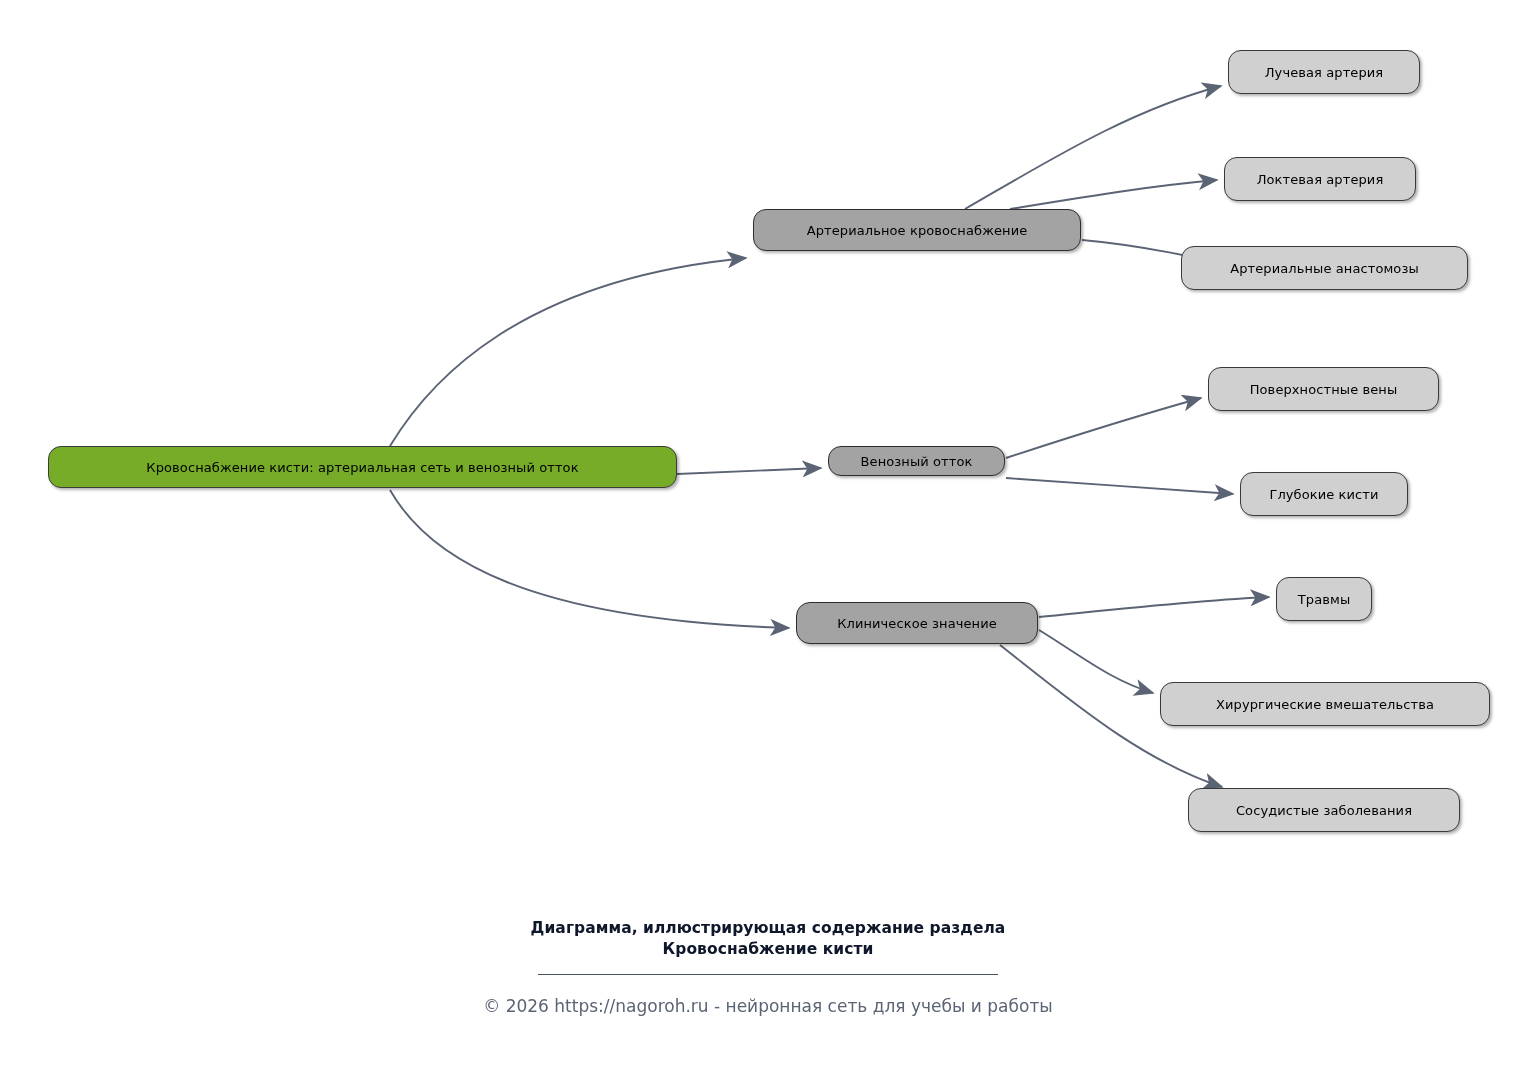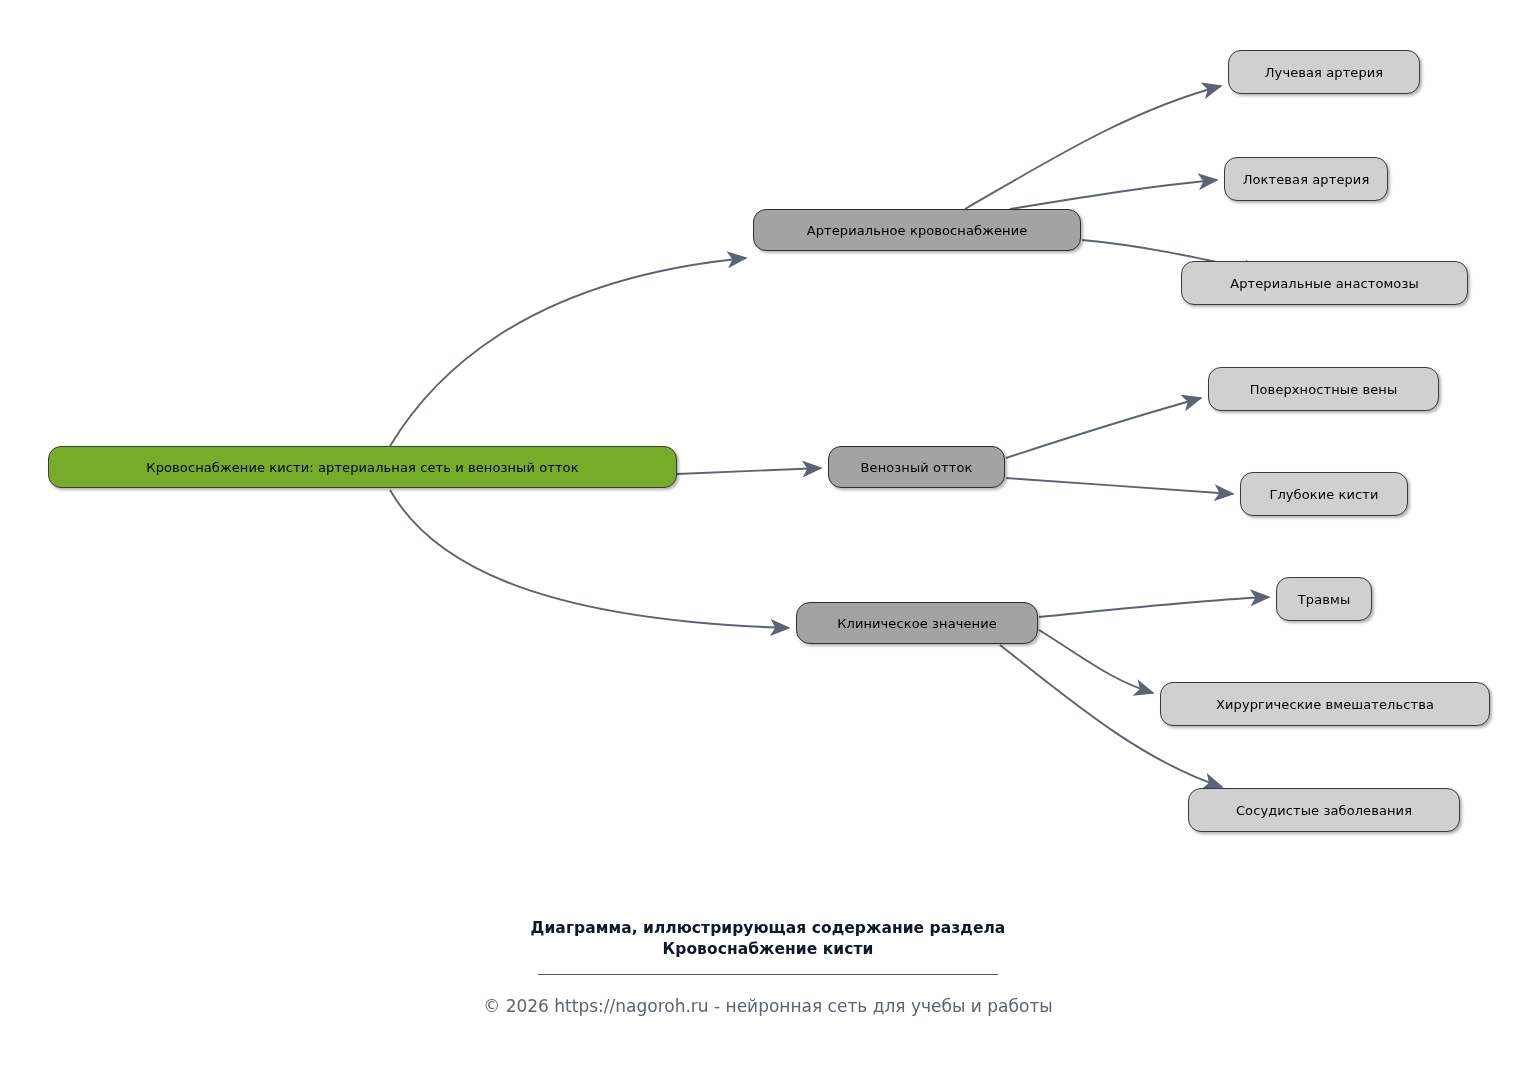--- a/index.html
+++ b/index.html
@@ -119,28 +119,28 @@
   <div class="node node-root" style="left:48px; top:446px; width:629px; height:42px;">
     <span>Кровоснабжение кисти: артериальная сеть и венозный отток</span>
   </div>
 
   <div class="node node-branch" style="left:753px; top:209px; width:328px; height:42px;">
     <span>Артериальное кровоснабжение</span>
   </div>
   <div class="node node-leaf" style="left:1228px; top:50px; width:192px; height:44px;">
     <span>Лучевая артерия</span>
   </div>
-  <div class="node node-leaf" style="left:1224px; top:157px; width:164px; height:44px;">
+  <div class="node node-leaf" style="left:1224px; top:157px; width:192px; height:44px;">
     <span>Локтевая артерия</span>
   </div>
-  <div class="node node-leaf" style="left:1181px; top:261px; width:287px; height:44px;">
+  <div class="node node-leaf" style="left:1181px; top:246px; width:287px; height:44px;">
     <span>Артериальные анастомозы</span>
   </div>
 
-  <div class="node node-branch" style="left:828px; top:446px; width:177px; height:42px;">
+  <div class="node node-branch" style="left:828px; top:446px; width:177px; height:30px;">
     <span>Венозный отток</span>
   </div>
   <div class="node node-leaf" style="left:1208px; top:367px; width:231px; height:44px;">
     <span>Поверхностные вены</span>
   </div>
   <div class="node node-leaf" style="left:1240px; top:472px; width:168px; height:44px;">
     <span>Глубокие кисти</span>
   </div>
 
   <div class="node node-branch" style="left:796px; top:602px; width:242px; height:42px;border-radius:14px;">

